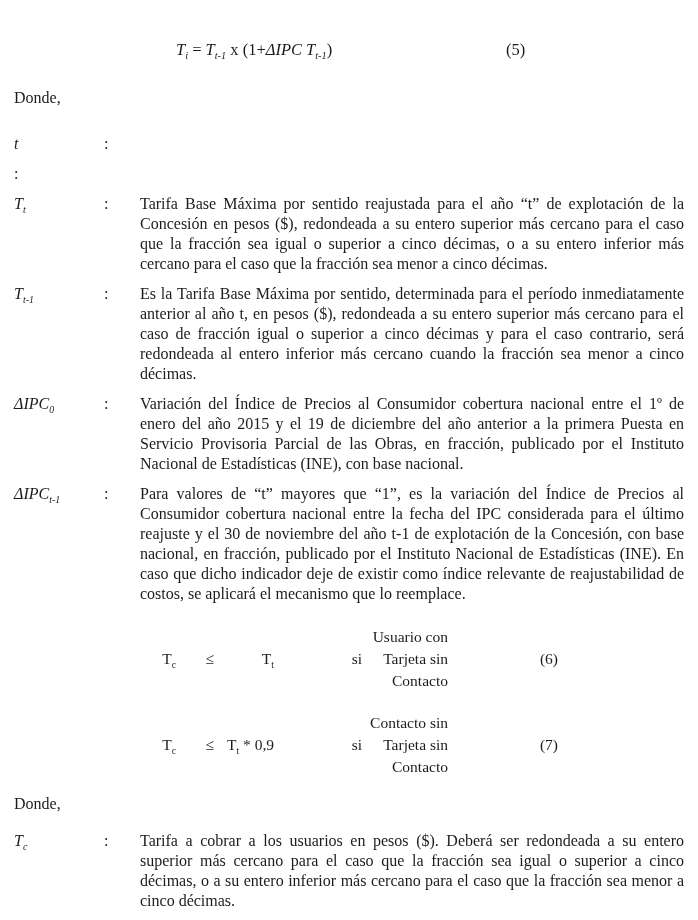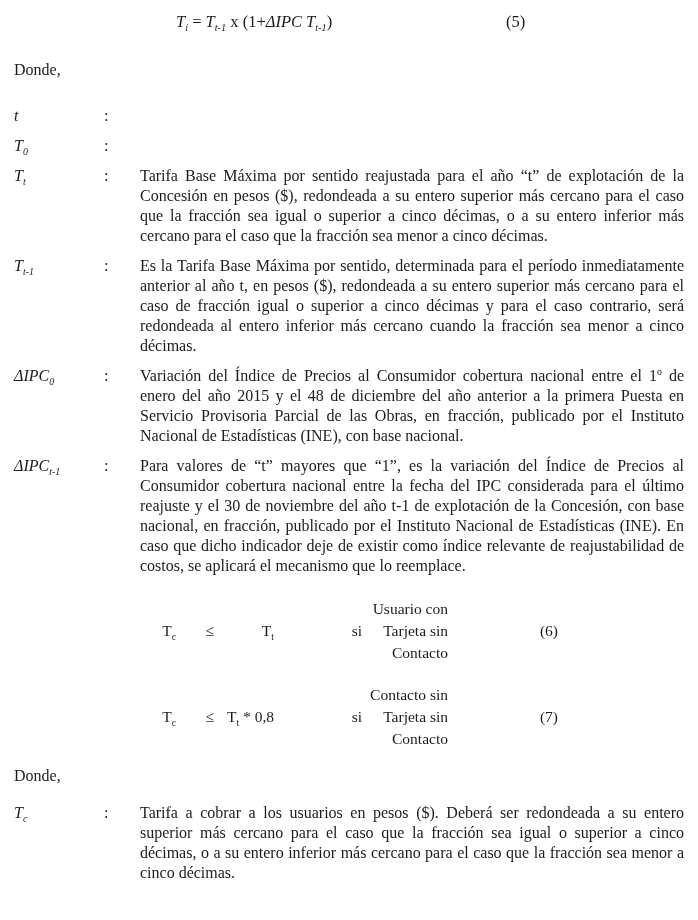--- a/index.html
+++ b/index.html
@@ -5,21 +5,21 @@
   * { margin: 0; padding: 0; box-sizing: border-box; }
   html, body { width: 698px; height: 920px; }
   body {
     background: #ffffff;
     color: #1c1c1c;
     font-family: "Liberation Serif", "DejaVu Serif", serif;
     font-size: 16px;
     overflow: hidden;
     -webkit-font-smoothing: antialiased;
   }
-  .page { width: 698px; height: 804px; padding-top: 12px; position: relative; }
+  .page { width: 698px; height: 804px; padding-top: 0; position: relative; margin-top: 40px; }
 
   .it { font-style: italic; }
   sub { font-size: 0.62em; line-height: 0; }
 
   
   .formula-row { position: relative; height: 24px; margin-bottom: 24px; }
   .formula { position: absolute; left: 176px; top: 0; font-size: 16.5px; white-space: pre; }
   .formula-num { position: absolute; left: 506px; top: 0; font-size: 16.5px; }
 
   
@@ -69,40 +69,39 @@
   <div class="donde donde-1">Donde,</div>
 
   <div class="defs">
 
     <div class="def-row">
       <div class="def-term"><span class="it">t</span><sub class="it"></sub></div>
       <div class="def-colon">:</div>
     </div>
 
     <div class="def-row">
-      <div class="def-term"><span class="it">T</span><sub class="it">0</sub></div>
       <div class="def-colon">:</div>
     </div>
 
     <div class="def-row">
       <div class="def-term"><span class="it">T</span><sub class="it">t</sub></div>
       <div class="def-colon">:</div>
       <div class="def-text">Tarifa Base Máxima por sentido reajustada para el año “t” de explotación de la Concesión en pesos ($), redondeada a su entero superior más cercano para el caso que la fracción sea igual o superior a cinco décimas, o a su entero inferior más cercano para el caso que la fracción sea menor a cinco décimas.</div>
     </div>
 
     <div class="def-row">
       <div class="def-term"><span class="it">T</span><sub class="it">t-1</sub></div>
       <div class="def-colon">:</div>
       <div class="def-text">Es la Tarifa Base Máxima por sentido, determinada para el período inmediatamente anterior al año t, en pesos ($), redondeada a su entero superior más cercano para el caso de fracción igual o superior a cinco décimas y para el caso contrario, será redondeada al entero inferior más cercano cuando la fracción sea menor a cinco décimas.</div>
     </div>
 
     <div class="def-row">
       <div class="def-term"><span class="it">ΔIPC</span><sub class="it">0</sub></div>
       <div class="def-colon">:</div>
-      <div class="def-text">Variación del Índice de Precios al Consumidor cobertura nacional entre el 1º de enero del año 2015 y el 48 de diciembre del año anterior a la primera Puesta en Servicio Provisoria Parcial de las Obras, en fracción, publicado por el Instituto Nacional de Estadísticas (INE), con base nacional.</div>
+      <div class="def-text">Variación del Índice de Precios al Consumidor cobertura nacional entre el 1º de enero del año 2015 y el 19 de diciembre del año anterior a la primera Puesta en Servicio Provisoria Parcial de las Obras, en fracción, publicado por el Instituto Nacional de Estadísticas (INE), con base nacional.</div>
     </div>
 
     <div class="def-row">
       <div class="def-term"><span class="it">ΔIPC</span><sub class="it">t-1</sub></div>
       <div class="def-colon">:</div>
       <div class="def-text">Para valores de “t” mayores que “1”, es la variación del Índice de Precios al Consumidor cobertura nacional entre la fecha del IPC considerada para el último reajuste y el 30 de noviembre del año t-1 de explotación de la Concesión, con base nacional, en fracción, publicado por el Instituto Nacional de Estadísticas (INE). En caso que dicho indicador deje de existir como índice relevante de reajustabilidad de costos, se aplicará el mecanismo que lo reemplace.</div>
     </div>
 
   </div>
 
@@ -118,21 +117,21 @@
         <div>Usuario con</div>
         <div>Tarjeta sin</div>
         <div>Contacto</div>
       </div>
       <div class="eq-num">(6)</div>
     </div>
 
     <div class="eq-row">
       <div class="eq-lhs"><span>T</span><sub>c</sub></div>
       <div class="eq-rel">≤</div>
-      <div class="eq-rhs"><span>T</span><sub>t</sub><span> * 0,8</span></div>
+      <div class="eq-rhs"><span>T</span><sub>t</sub><span> * 0,9</span></div>
       <div class="eq-cond">si</div>
       <div class="eq-case">
         <div>Contacto sin</div>
         <div>Tarjeta sin</div>
         <div>Contacto</div>
       </div>
       <div class="eq-num">(7)</div>
     </div>
 
   </div>

